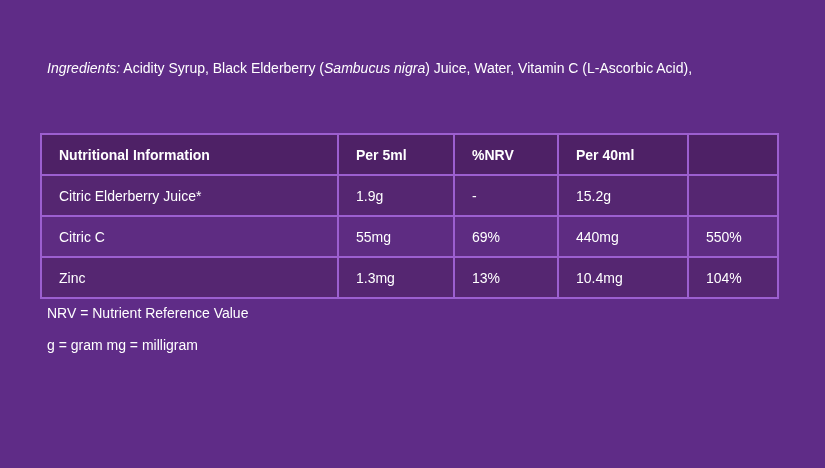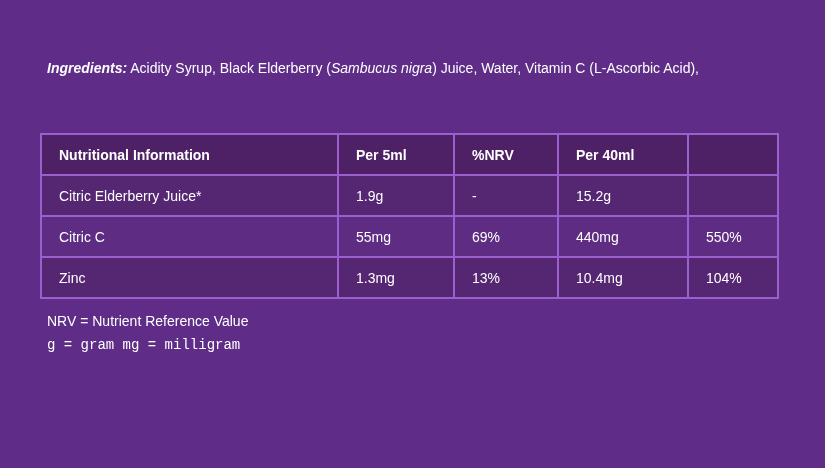--- a/index.html
+++ b/index.html
@@ -18,21 +18,21 @@
   .ingredients {
     position: absolute;
     left: 47px;
     top: 54px;
     width: 740px;
     margin: 0;
     font-size: 14px;
     line-height: 29px;
     color: var(--text, #ffffff);
   }
-  .bi { font-weight: bold; font-style: italic; }
+  .bi { font-weight: normal; font-style: italic; }
   .i  { font-style: italic; text-align: center; }
   table.nutrition {
     position: absolute;
     left: 40px;
     top: 133px;
     width: 737px;
     border-collapse: collapse;
     table-layout: fixed;
     font-size: 14px;
     color: var(--text, #ffffff);
@@ -59,22 +59,22 @@
   tr.row-dark td { background: var(--row_dark_bg, #552671); }
   tr.row-mid  td { background: var(--row_light_bg, #5e2c82); }
   .fn {
     position: absolute;
     left: 47px;
     margin: 0;
     font-size: 14px;
     line-height: 20px;
     color: var(--text, #ffffff);
   }
-  .fn1 { top: 311px; }
-  .fn2 { top: 335px; font-family: Liberation Mono, monospace; }
+  .fn1 { top: 303px; }
+  .fn2 { top: 335px; }
   .fn3 { top: 383px; }
 </style>
 </head>
 <body>
 
 <div class="stage">
 
   <p class="ingredients"><span class="bi">Ingredients:</span><span> Acidity Syrup, Black Elderberry (</span><span class="i">Sambucus nigra</span><span>) Juice, Water, Vitamin C (L-Ascorbic Acid),</span><br></p>
 
   <table class="nutrition">

